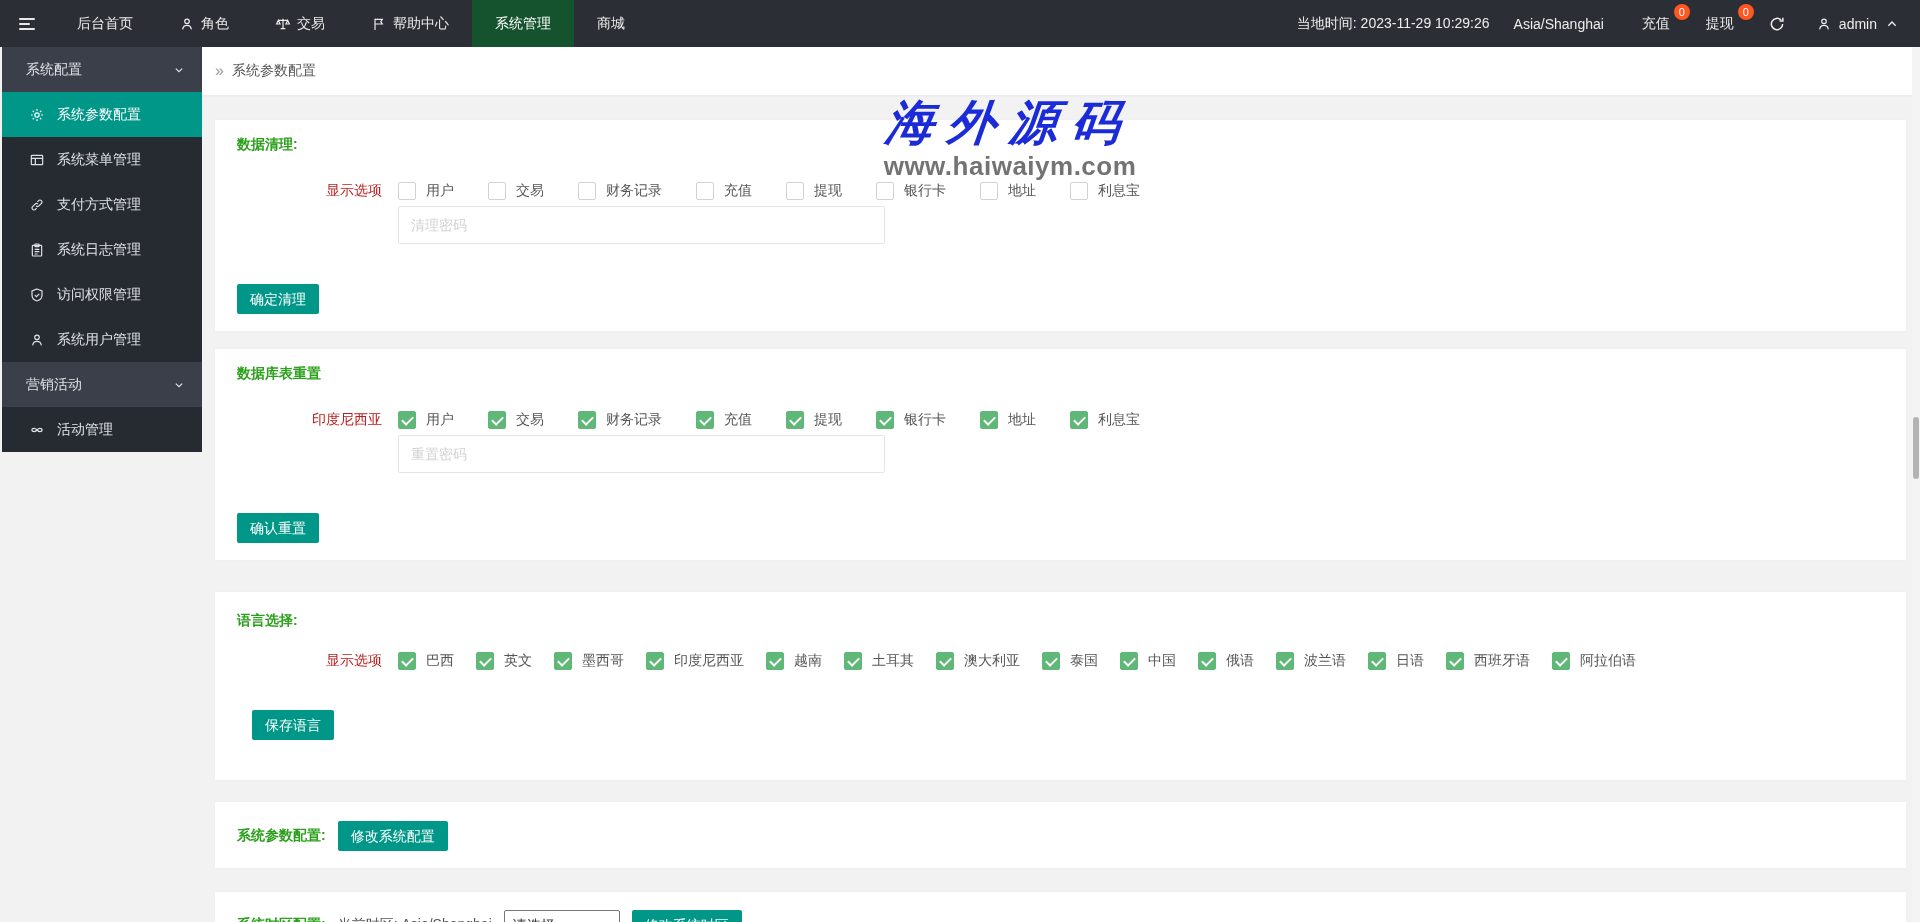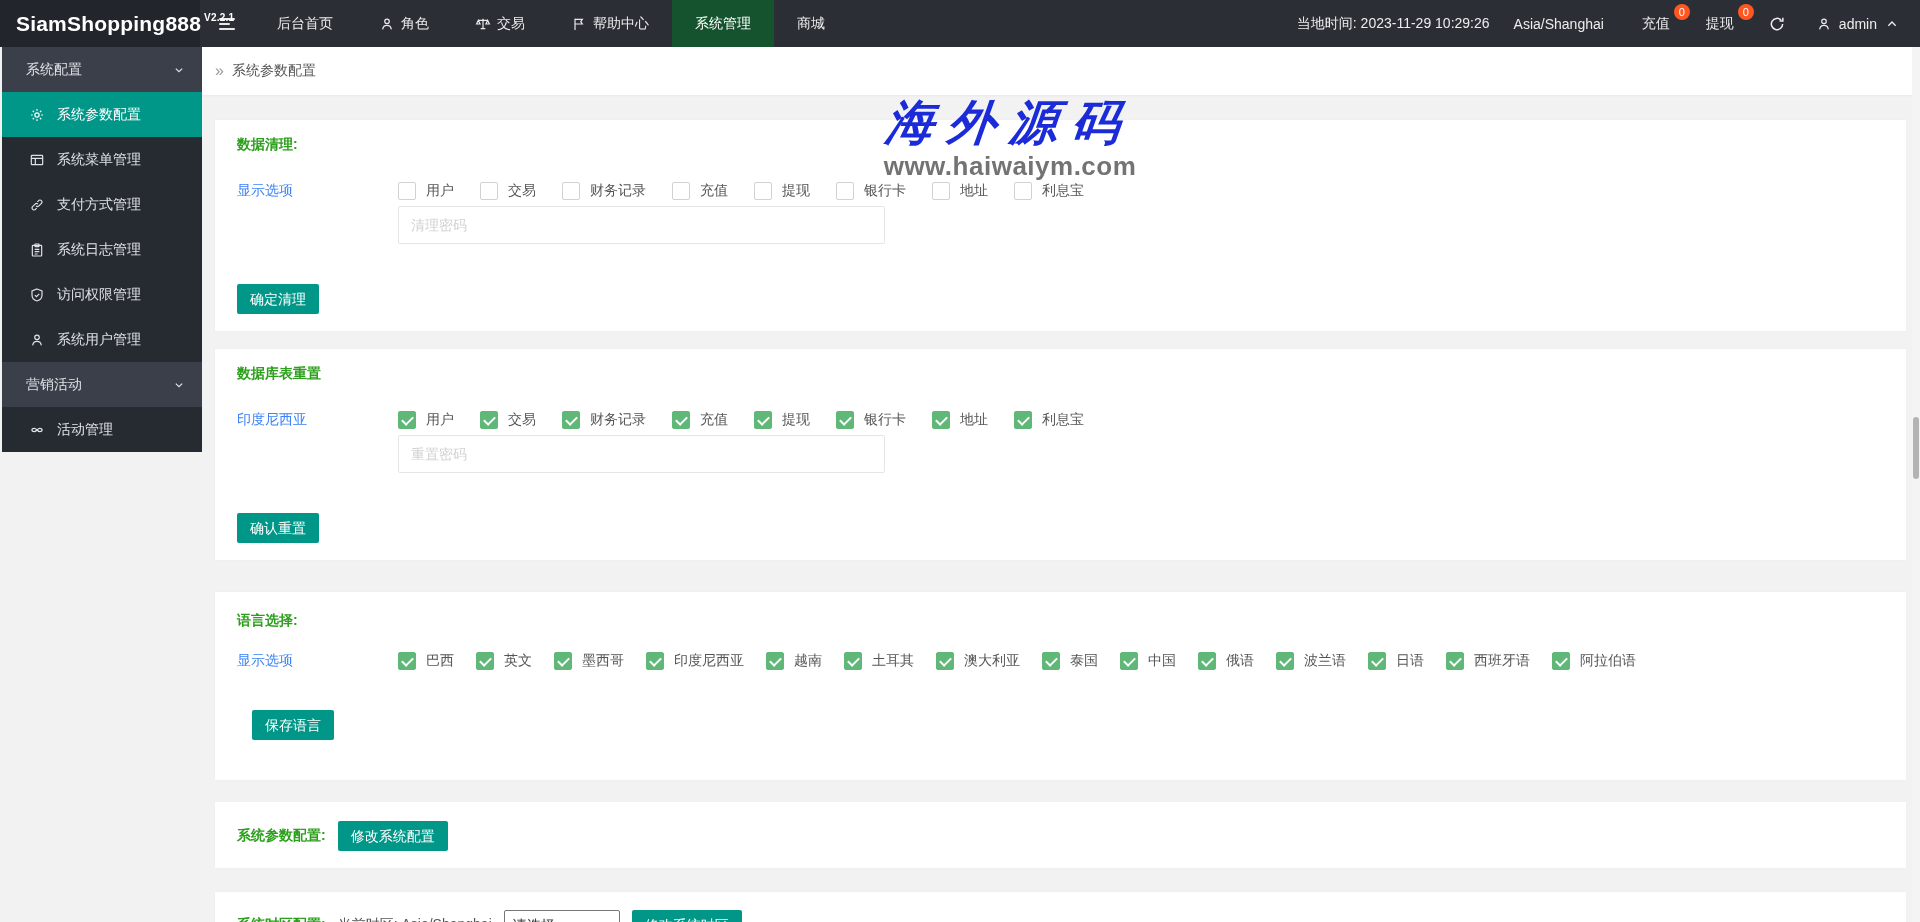--- a/index.html
+++ b/index.html
@@ -73,22 +73,22 @@
   .panels { padding:24px 13px 0 14px; }
   .panel { background:#fff; border:1px solid #f0f0f0; padding:16px 22px 17px; }
   .panel.p1 { margin-bottom:16px; }
   .panel.p2 { margin-bottom:30px; }
   .panel.p3 { padding:20px 22px 40px; margin-bottom:20px; }
   .panel.p4 { padding:19px 22px 17px; margin-bottom:22px; }
   .panel.p5 { padding:18px 22px 30px; }
   .panel-title { font-size:14px; font-weight:bold; color:#2CA01C; }
   .form-row { display:flex; align-items:center; margin-top:28px; }
   .p3 .form-row { margin-top:22px; }
-  .row-label { width:145px; text-align:left; color:#3b82f6; flex:none; }
-  .cb-group { display:flex; align-items:center; gap:26px; margin-left:16px; flex-wrap:nowrap; }
+  .row-label { width:145px; text-align:right; color:#b91c1c; flex:none; }
+  .cb-group { display:flex; align-items:center; gap:34px; margin-left:16px; flex-wrap:nowrap; }
   .cb-item { display:flex; align-items:center; gap:10px; cursor:pointer; }
   .cb {
     width:18px; height:18px; border:1px solid #d2d2d2; background:#fff; border-radius:2px;
     position:relative; flex:none;
   }
   .cb.checked { background:#5FB878; border-color:#5FB878; }
   .cb.checked::after {
     content:""; position:absolute; left:3px; top:4px; width:9px; height:5px;
     border-left:2px solid #fff; border-bottom:2px solid #fff; transform:rotate(-45deg);
   }
@@ -126,24 +126,20 @@
   .wm2 { font-size:26px; font-weight:800; color:#737373; margin-top:3px; letter-spacing:0.5px; }
 
   
   .vscroll { position:absolute; top:47px; right:0; bottom:0; width:8px; background:#f4f4f4; z-index:30; }
   .vscroll-thumb { position:absolute; top:370px; left:1px; width:6px; height:62px; background:#b3b3b3; border-radius:3px; }
 </style>
 </head>
 <body>
 
 <div class="header">
-  <div class="logo">
-    <span>SiamShopping888</span>
-      <sup>V2.2.1</sup>
-  </div>
   <div class="collapse-btn">
     <span class="ham">
         <i></i>
         <i></i>
         <i></i>
       </span>
   </div>
   <div class="topnav">
     <div class="topnav-item">
       <span>后台首页</span>

